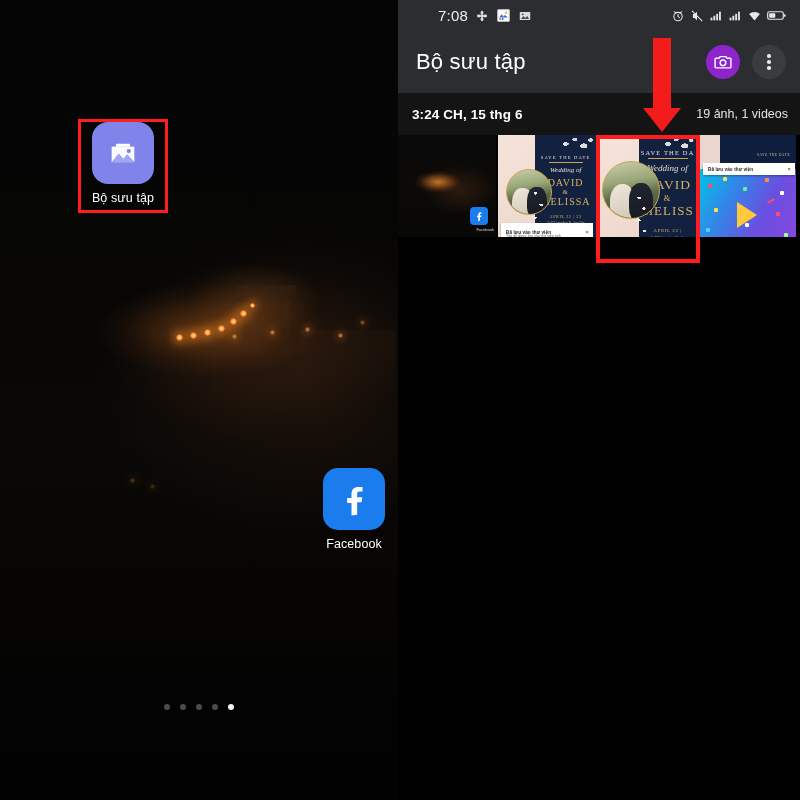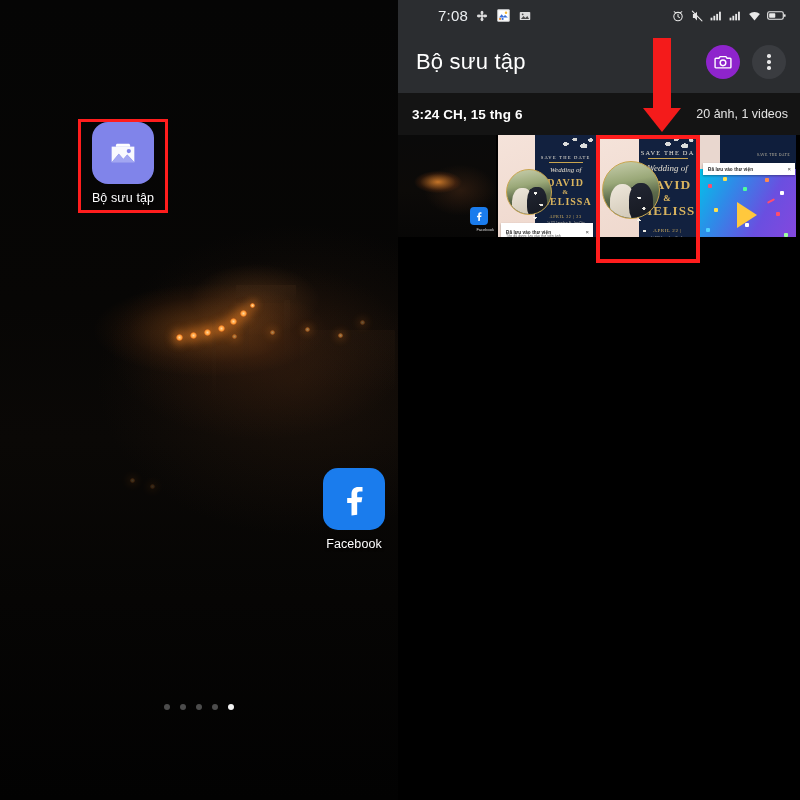--- a/index.html
+++ b/index.html
@@ -191,21 +191,21 @@
     border-radius: 46% 46% 40% 40%;
   }
   .invite-photo .suit {
     position: absolute; right: 10%; bottom: -8%; width: 44%; height: 70%;
     background: linear-gradient(160deg, #232733, #14171f);
     border-radius: 44% 44% 36% 36%;
   }
   .inv-top { color: #e7e2d6; text-align: center; font-family: "Liberation Serif", serif; }
   .inv-save { letter-spacing: 1.2px; }
   .inv-wed { font-family: "Liberation Serif", serif; font-style: italic; color: #e3ddcf; }
-  .inv-name { color: #d9b45f; font-family: "Liberation Serif", serif; font-weight: 700; letter-spacing: 1px; }
+  .inv-name { color: #d9b45f; font-family: "Liberation Serif", serif; font-weight: 400; letter-spacing: 1px; }
   .inv-date { color: #d9b45f; font-family: "Liberation Serif", serif; letter-spacing: 0.6px; }
   .inv-addr { color: #cfc9b8; font-family: "Liberation Serif", serif; }
   .inv-rule { height: 1px; background: #c9a54e; margin: 2px auto; }
   .inv-leaves {
     position: absolute; top: 0; right: 0; width: 62%; height: 26%;
     background:
       radial-gradient(ellipse 5px 3px at 20% 28%, #f2f2ee 0 60%, transparent 62%),
       radial-gradient(ellipse 4px 3px at 44% 14%, #e9e9e4 0 60%, transparent 62%),
       radial-gradient(ellipse 6px 4px at 68% 34%, #f4f4f0 0 60%, transparent 62%),
       radial-gradient(ellipse 4px 3px at 86% 16%, #ededea 0 60%, transparent 62%);
@@ -422,21 +422,21 @@
         <div class="overflow-btn">
           <i></i>
           <i></i>
           <i></i>
         </div>
       </div>
     </div>
 
     <div class="meta-row">
       <span class="meta-date">3:24 CH, 15 thg 6</span>
-      <span class="meta-count">20 ảnh, 1 videos</span>
+      <span class="meta-count">19 ảnh, 1 videos</span>
     </div>
 
     <div class="thumb-strip">
 
       <div class="thumb">
         <div class="t-night">
           <div class="mini-fb">
             <svg width="12" height="12" viewBox="0 0 24 24">
               <path d="M13.9 21.5v-7.6h2.6l.5-3h-3.1V9c0-.87.25-1.46 1.5-1.46h1.7V4.86c-.3-.04-1.3-.13-2.48-.13-2.45 0-4.13 1.5-4.13 4.25v2.37H7.9v3h2.6v7.6z" fill="#ffffff"></path>
             </svg>

